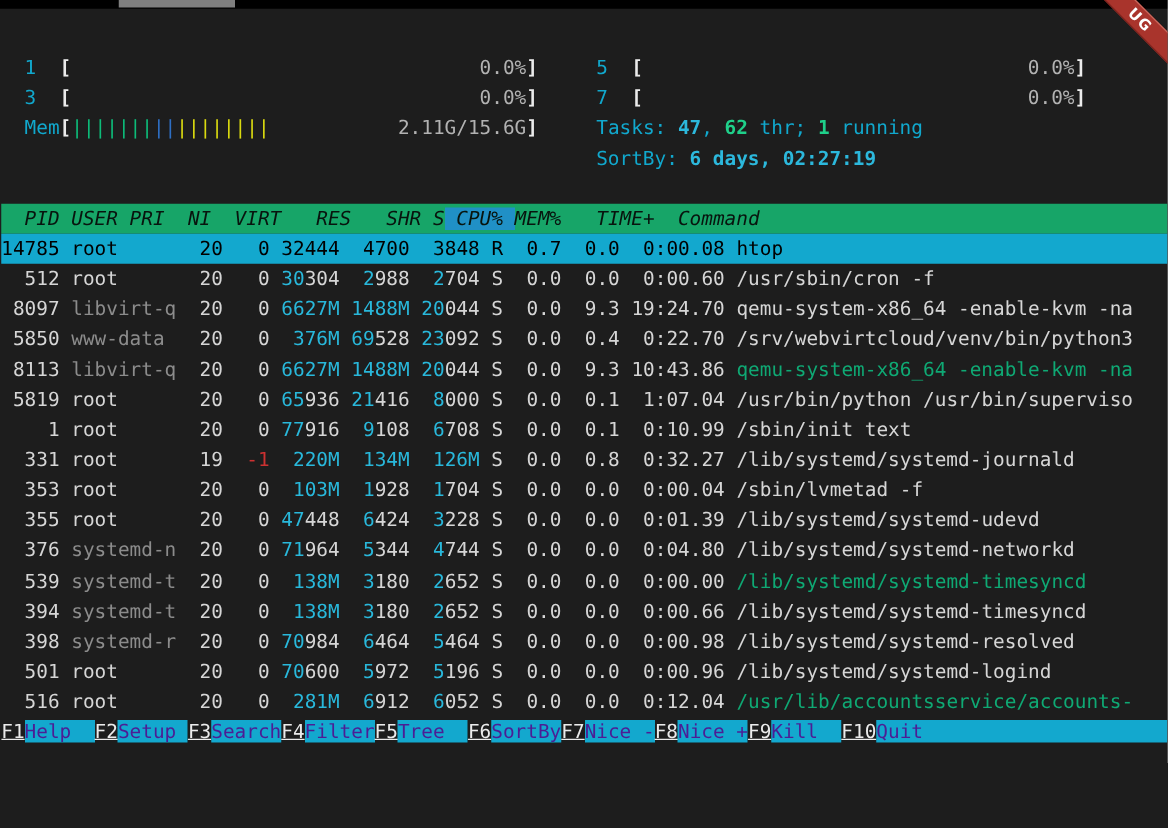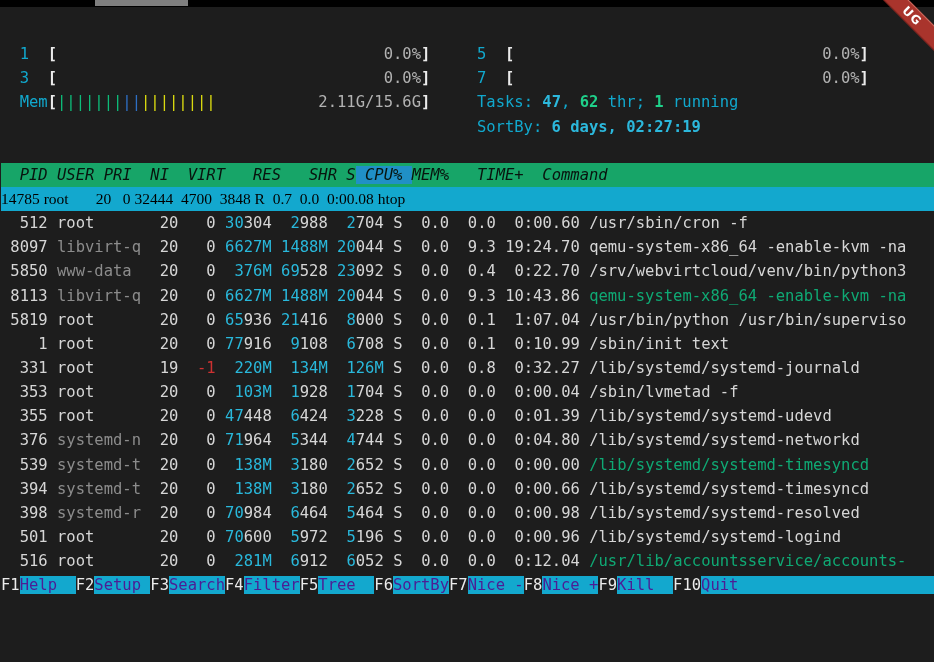--- a/index.html
+++ b/index.html
@@ -32,22 +32,22 @@
   .c-cyan{color:var(--cyan);} .c-bcyan{color:var(--bcyan);}
   .c-green{color:var(--green);} .c-bgreen{color:var(--bgreen);}
   .c-gray{color:var(--gray);} .c-dgray{color:var(--dgray);}
   .c-red{color:var(--red);} .c-num{color:var(--num);text-align:center;}
   .bar-green{color:#0dbc79;} .bar-blue{color:var(--blue);} .bar-yellow{color:var(--yellow);}
   .b{font-weight:bold;}
   .line.header{background:var(--hdr);color:#08140e;}
   .line.header span{color:#08140e;font-style:italic;}
   .line.header .hdr-sort{background:var(--sort);}
   .line.row.selected{background:var(--sel);}
-  .line.row.selected span{color:#000 !important;font-family:Liberation Serif, serif;}
-  .fk-key{color:var(--bwhite);}
+  .line.row.selected span{color:#000 !important;}
+  .fk-key{color:var(--bwhite);text-decoration:underline;}
   .fk-label{background:var(--sel);color:#4c1d95;}
 </style>
 </head>
 <body>
 
 <div class="screen">
   <div class="top-strip">
     <div class="top-tab"></div>
   </div>
   <div class="ribbon">UG</div>

